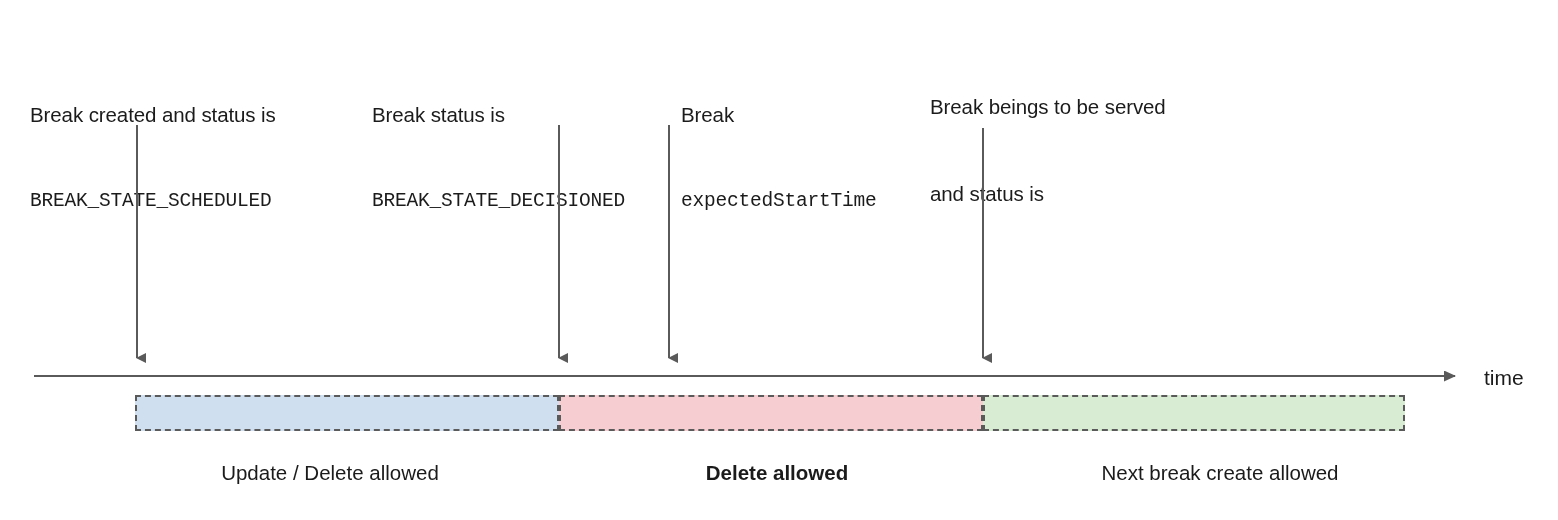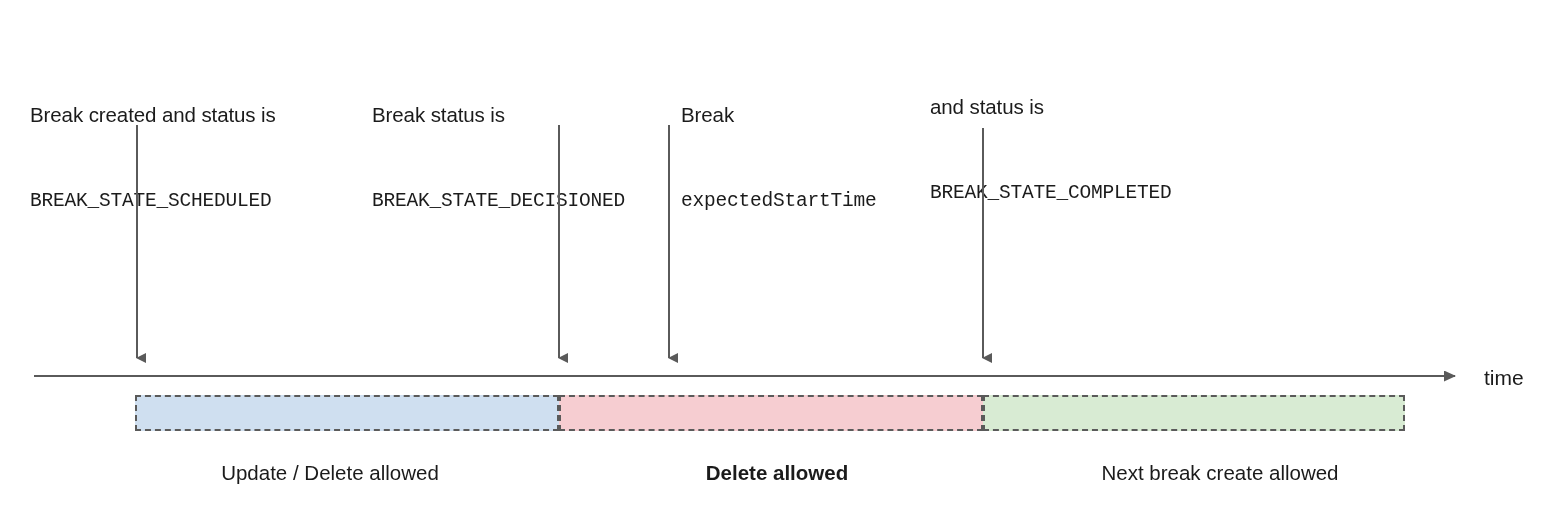--- a/index.html
+++ b/index.html
@@ -84,22 +84,22 @@
     <span class="ann-line">Break status is</span>
     <span class="ann-line mono">BREAK_STATE_DECISIONED</span>
   </div>
 
   <div class="annotation" style="left:681px; top:42px;">
     <span class="ann-line">Break</span>
     <span class="ann-line mono">expectedStartTime</span>
   </div>
 
   <div class="annotation" style="left:930px; top:34px;">
+    <span class="ann-line">Break beings to be served</span>
     <span class="ann-line">and status is</span>
-    <span class="ann-line mono">BREAK_STATE_COMPLETED</span>
   </div>
 
   <svg class="overlay" viewBox="0 0 1558 520">
     <defs>
       <marker id="arrowDown" markerWidth="10" markerHeight="10" refX="5" refY="9" orient="auto" markerUnits="userSpaceOnUse">
         <path d="M0,0 L10,0 L5,10 z" fill="#5a5a5a"></path>
       </marker>
       <marker id="arrowRight" markerWidth="12" markerHeight="11" refX="11" refY="5.5" orient="auto" markerUnits="userSpaceOnUse">
         <path d="M0,0 L12,5.5 L0,11 z" fill="#5a5a5a"></path>
       </marker>

